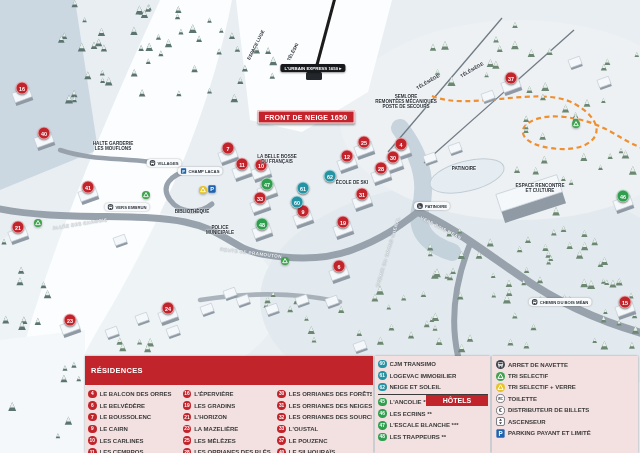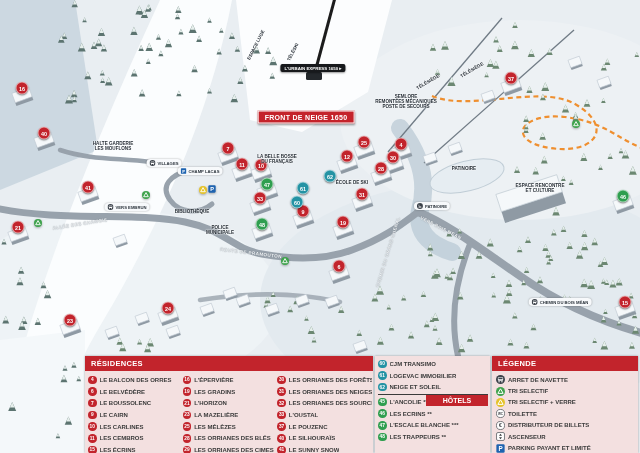--- a/index.html
+++ b/index.html
@@ -32,21 +32,21 @@
           filter:drop-shadow(0 1px 1px rgba(0,0,0,.3));}
   .map-ic svg,.pill-ic svg,.leg-ic svg{display:block;width:100%;height:100%;}
   .pill-ic{width:6px;height:6px;flex:0 0 6px;}
 
   
   .panel{position:absolute;top:356px;height:97px;background:#f3e0e0;z-index:3;
          box-shadow:0 0 2px rgba(0,0,0,.35);}
   #panel-res{left:85px;width:288px;}
   #panel-ag{left:375px;width:115px;}
   #panel-leg{left:492px;width:146px;}
-  .hdr{height:15px;background:#c2242c;color:#fff;display:flex;align-items:center;
+  .hdr{height:29px;background:#c2242c;color:#fff;display:flex;align-items:center;
        padding:0 0 0 6px;font-size:7.5px;font-weight:bold;letter-spacing:.3px;}
   .cols{display:flex;padding:3px 1px 0 3px;}
   .col{flex:1;min-width:0;}
   .row{display:flex;align-items:center;gap:3px;height:11.7px;min-width:0;}
   .badge{flex:0 0 8.5px;width:8.5px;height:8.5px;border-radius:50%;display:flex;
          align-items:center;justify-content:center;color:#fff;font-size:4.8px;font-weight:bold;}
   .rlbl{font-size:6px;font-weight:bold;color:#3a3a3a;white-space:nowrap;overflow:hidden;}
   #ag-body{position:relative;padding:2px 2px 0 3px;}
   .sep{border-top:1px solid #3a3a3a;margin:1px 0;}
   #hotels-bar{position:absolute;right:2px;top:39px;width:62px;height:11px;background:#c2242c;
@@ -967,21 +967,20 @@
         </div>
         <div class="row">
           <span class="badge" style="background: rgb(47, 158, 79);">48</span>
           <span class="rlbl">LES TRAPPEURS **</span>
         </div>
       </div>
     <div id="hotels-bar">HÔTELS</div>
   </div>
 
   <div class="panel" id="panel-leg">
-    <div class="hdr">LÉGENDE</div>
     <div id="leg-body">
         <div class="row">
           <span class="leg-ic">
             <svg viewBox="0 0 10 10">
               <circle cx="5" cy="5" r="5" fill="#3b424a"></circle>
               <rect x="2.1" y="2.5" width="5.8" height="4" rx="0.9" fill="#fff"></rect>
               <rect x="2.7" y="3.1" width="4.6" height="1.6" rx="0.3" fill="#3b424a"></rect>
               <circle cx="3.4" cy="7.5" r="0.75" fill="#fff"></circle>
               <circle cx="6.6" cy="7.5" r="0.75" fill="#fff"></circle>
             </svg>

